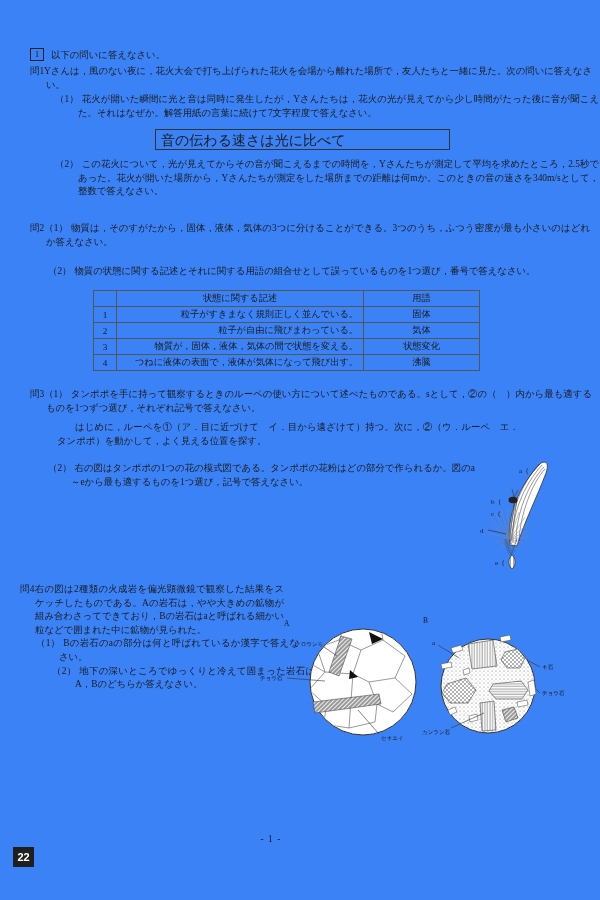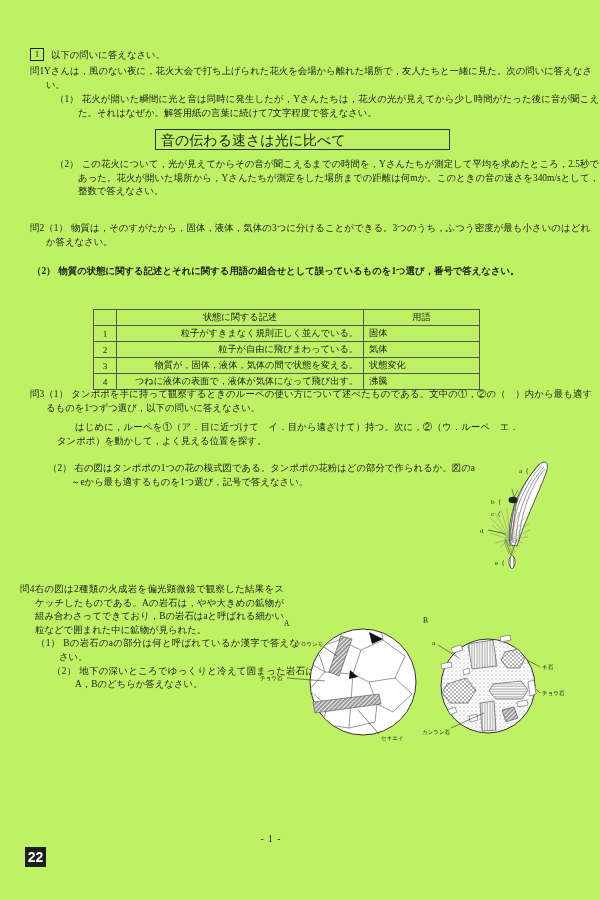--- a/index.html
+++ b/index.html
@@ -1,39 +1,39 @@
 <!DOCTYPE html>
 <html><head>
 <meta charset="utf-8">
 <style>
   html,body{margin:0;padding:0;background:#fff;}
-  .page{position:relative;width:600px;height:900px;background:#bef264;overflow:hidden;
+  .page{position:relative;width:600px;height:900px;background:#3b82f6;overflow:hidden;
         font-family:"Liberation Serif","DejaVu Serif",serif;color:#1b1b1b;}
   .para{position:absolute;font-size:9.4px;line-height:13.6px;text-align:justify;}
   .hang15{padding-left:15px;text-indent:-15px;}
   .hang16{padding-left:16px;text-indent:-16px;}
   .hang23{padding-left:23px;text-indent:-23px;}
   .qlbl{margin-right:0;}
   .plbl{margin-right:3px;}
   .boxnum{display:inline-block;border:1px solid #222;min-width:10px;height:11px;line-height:11px;
           text-align:center;padding:0 1px;margin-right:7px;font-size:9px;vertical-align:1px;}
   .ansbox{position:absolute;left:155px;top:129px;width:288px;height:17px;border:1px solid #333;
           font-size:14px;padding:2px 0 0 5px;}
   .passage{padding-left:0;}
-  .qtable{position:absolute;left:93px;top:309px;border-collapse:collapse;table-layout:fixed;border-radius:27px;}
+  .qtable{position:absolute;left:93px;top:290px;border-collapse:collapse;table-layout:fixed;border-radius:27px;}
   .qtable td{border:1px solid #555;font-size:9.2px;padding:1px 5px;height:13px;vertical-align:middle;}
   .qtable .c-n{width:18px;text-align:center;padding:1px 2px;}
   .qtable .c-d{width:236px;text-align:right;}
-  .qtable .c-t{width:105px;text-align:left;}
+  .qtable .c-t{width:105px;text-align:center;}
   .qtable .hdr{text-align:center;}
   .figwrap{position:absolute;}
   .footer{position:absolute;top:834px;left:236px;width:70px;text-align:center;font-size:9.5px;letter-spacing:1px;}
   .badge{position:absolute;left:13px;top:847px;width:21px;height:20px;background:#1f1f1f;color:#fff;
-         font-family:"Liberation Sans","DejaVu Sans",sans-serif;font-weight:bold;font-size:14px;
-         display:flex;align-items:center;justify-content:center;margin-left:12px;}
+         font-family:"Liberation Sans","DejaVu Sans",sans-serif;font-weight:bold;font-size:11px;
+         display:flex;align-items:center;justify-content:center;}
   svg text{font-family:"Liberation Serif","DejaVu Serif",serif;fill:#1b1b1b;}
 </style>
 </head>
 <body>
 
 <div class="page">
 
   <div class="para" style="top:48px;left:30px;width:300px;">
     <span class="boxnum">1</span><span>以下の問いに答えなさい。</span>
   </div>
@@ -51,21 +51,21 @@
   </div>
 
   <div class="para hang23" style="top:158px;left:55px;width:521px;">
     <span class="plbl">（2）</span><span>この花火について，光が見えてからその音が聞こえるまでの時間を，Yさんたちが測定して平均を求めたところ，2.5秒であった。花火が開いた場所から，Yさんたちが測定をした場所までの距離は何mか。このときの音の速さを340m/sとして，整数で答えなさい。</span>
   </div>
 
   <div class="para hang16" style="top:222px;left:30px;width:544px;">
     <span class="qlbl">問2</span><span class="plbl">（1）</span><span>物質は，そのすがたから，固体，液体，気体の3つに分けることができる。3つのうち，ふつう密度が最も小さいのはどれか答えなさい。</span>
   </div>
 
-  <div class="para hang23" style="top:265px;left:32px;width:528px;font-weight:bold;">
+  <div class="para hang23" style="top:265px;left:48px;width:528px;">
     <span class="plbl">（2）</span><span>物質の状態に関する記述とそれに関する用語の組合せとして誤っているものを1つ選び，番号で答えなさい。</span>
   </div>
 
   <table class="qtable">
     <tbody>
         <tr>
       <td class="c-n hdr"></td>
       <td class="c-d hdr">状態に関する記述</td>
       <td class="c-t hdr">用語</td>
     </tr>
@@ -86,21 +86,21 @@
     </tr>
     <tr>
       <td class="c-n">4</td>
       <td class="c-d">つねに液体の表面で，液体が気体になって飛び出す。</td>
       <td class="c-t">沸騰</td>
     </tr>
   </tbody>
     </table>
 
   <div class="para hang16" style="top:388px;left:30px;width:546px;">
-    <span class="qlbl">問3</span><span class="plbl">（1）</span><span>タンポポを手に持って観察するときのルーペの使い方について述べたものである。文中の①，②の（　）内から最も適するものを1つずつ選び，以下の問いに答えなさい。</span>
+    <span class="qlbl">問3</span><span class="plbl">（1）</span><span>タンポポを手に持って観察するときのルーペの使い方について述べたものである。sとして，②の（　）内から最も適するものを1つずつ選び，それぞれ記号で答えなさい。</span>
   </div>
 
   <div class="para passage" style="top:421px;left:57px;width:462px;text-indent:18px;">
     <span>はじめに，ルーペを①（ア．目に近づけて　イ．目から遠ざけて）持つ。次に，②（ウ．ルーペ　エ．タンポポ）を動かして，よく見える位置を探す。</span>
   </div>
 
   <div class="para hang23" style="top:462px;left:48px;width:404px;">
     <span class="plbl">（2）</span><span>右の図はタンポポの1つの花の模式図である。タンポポの花粉はどの部分で作られるか。図のa～eから最も適するものを1つ選び，記号で答えなさい。</span>
   </div>
 

